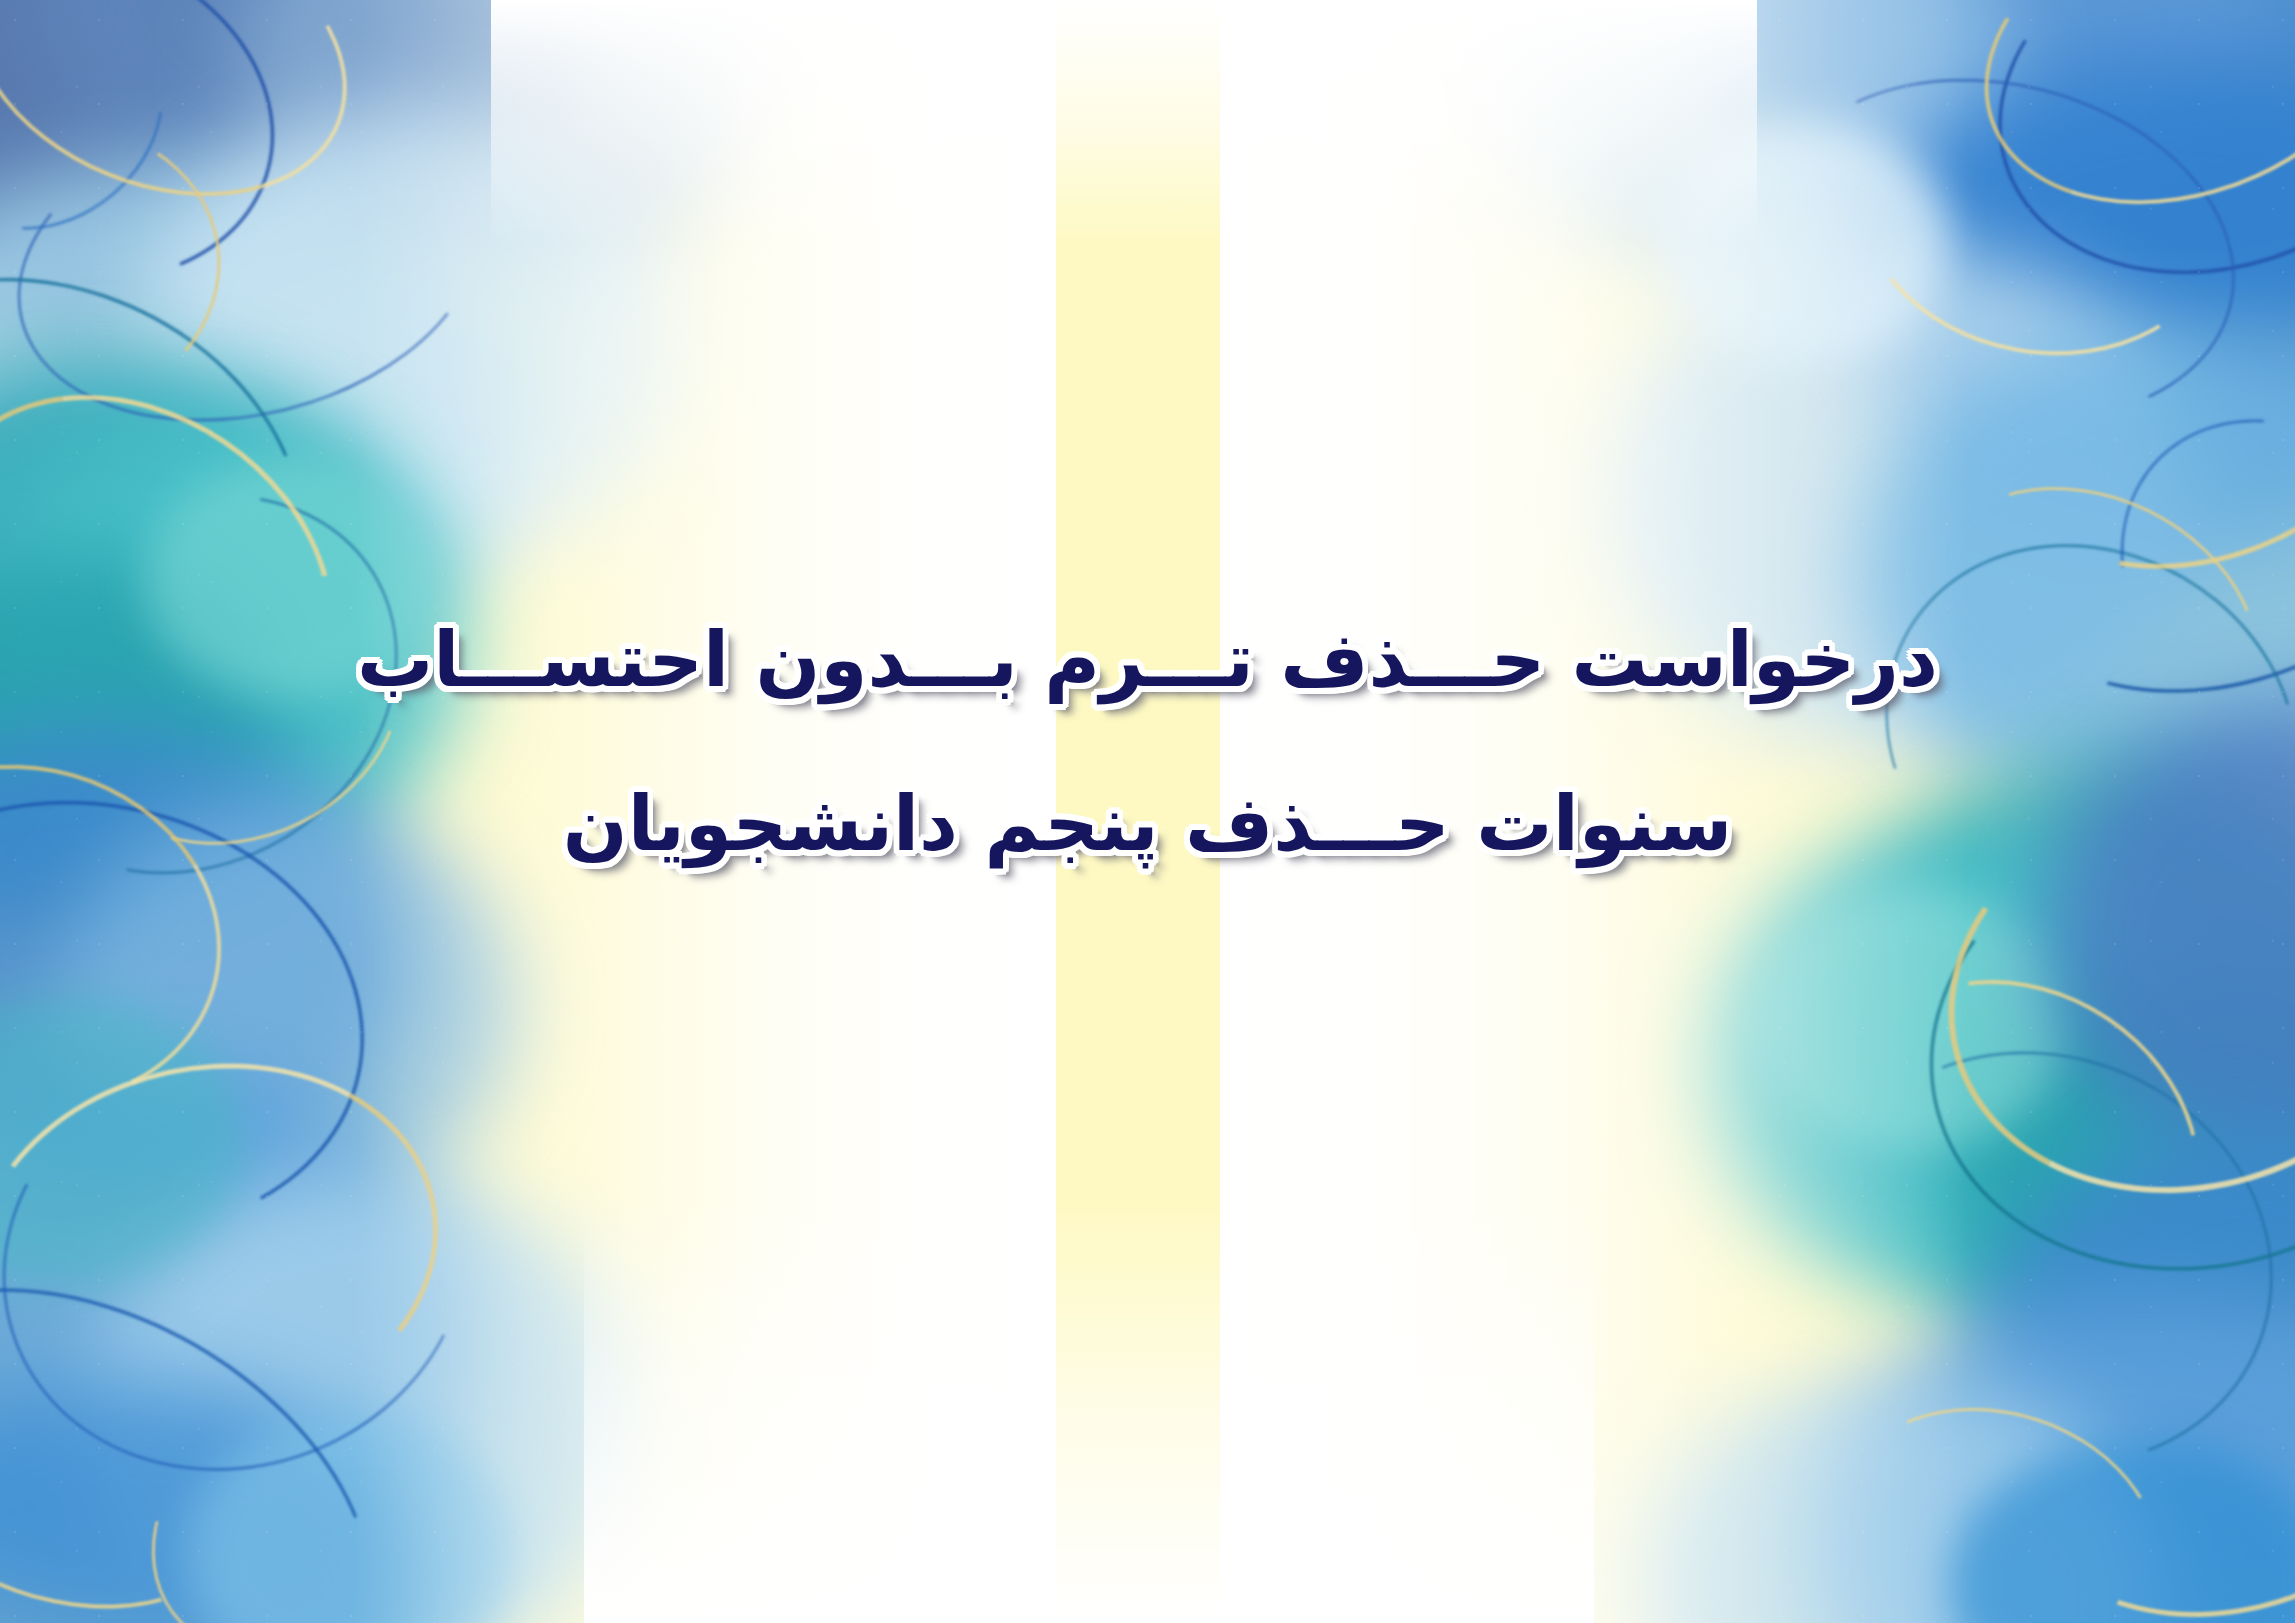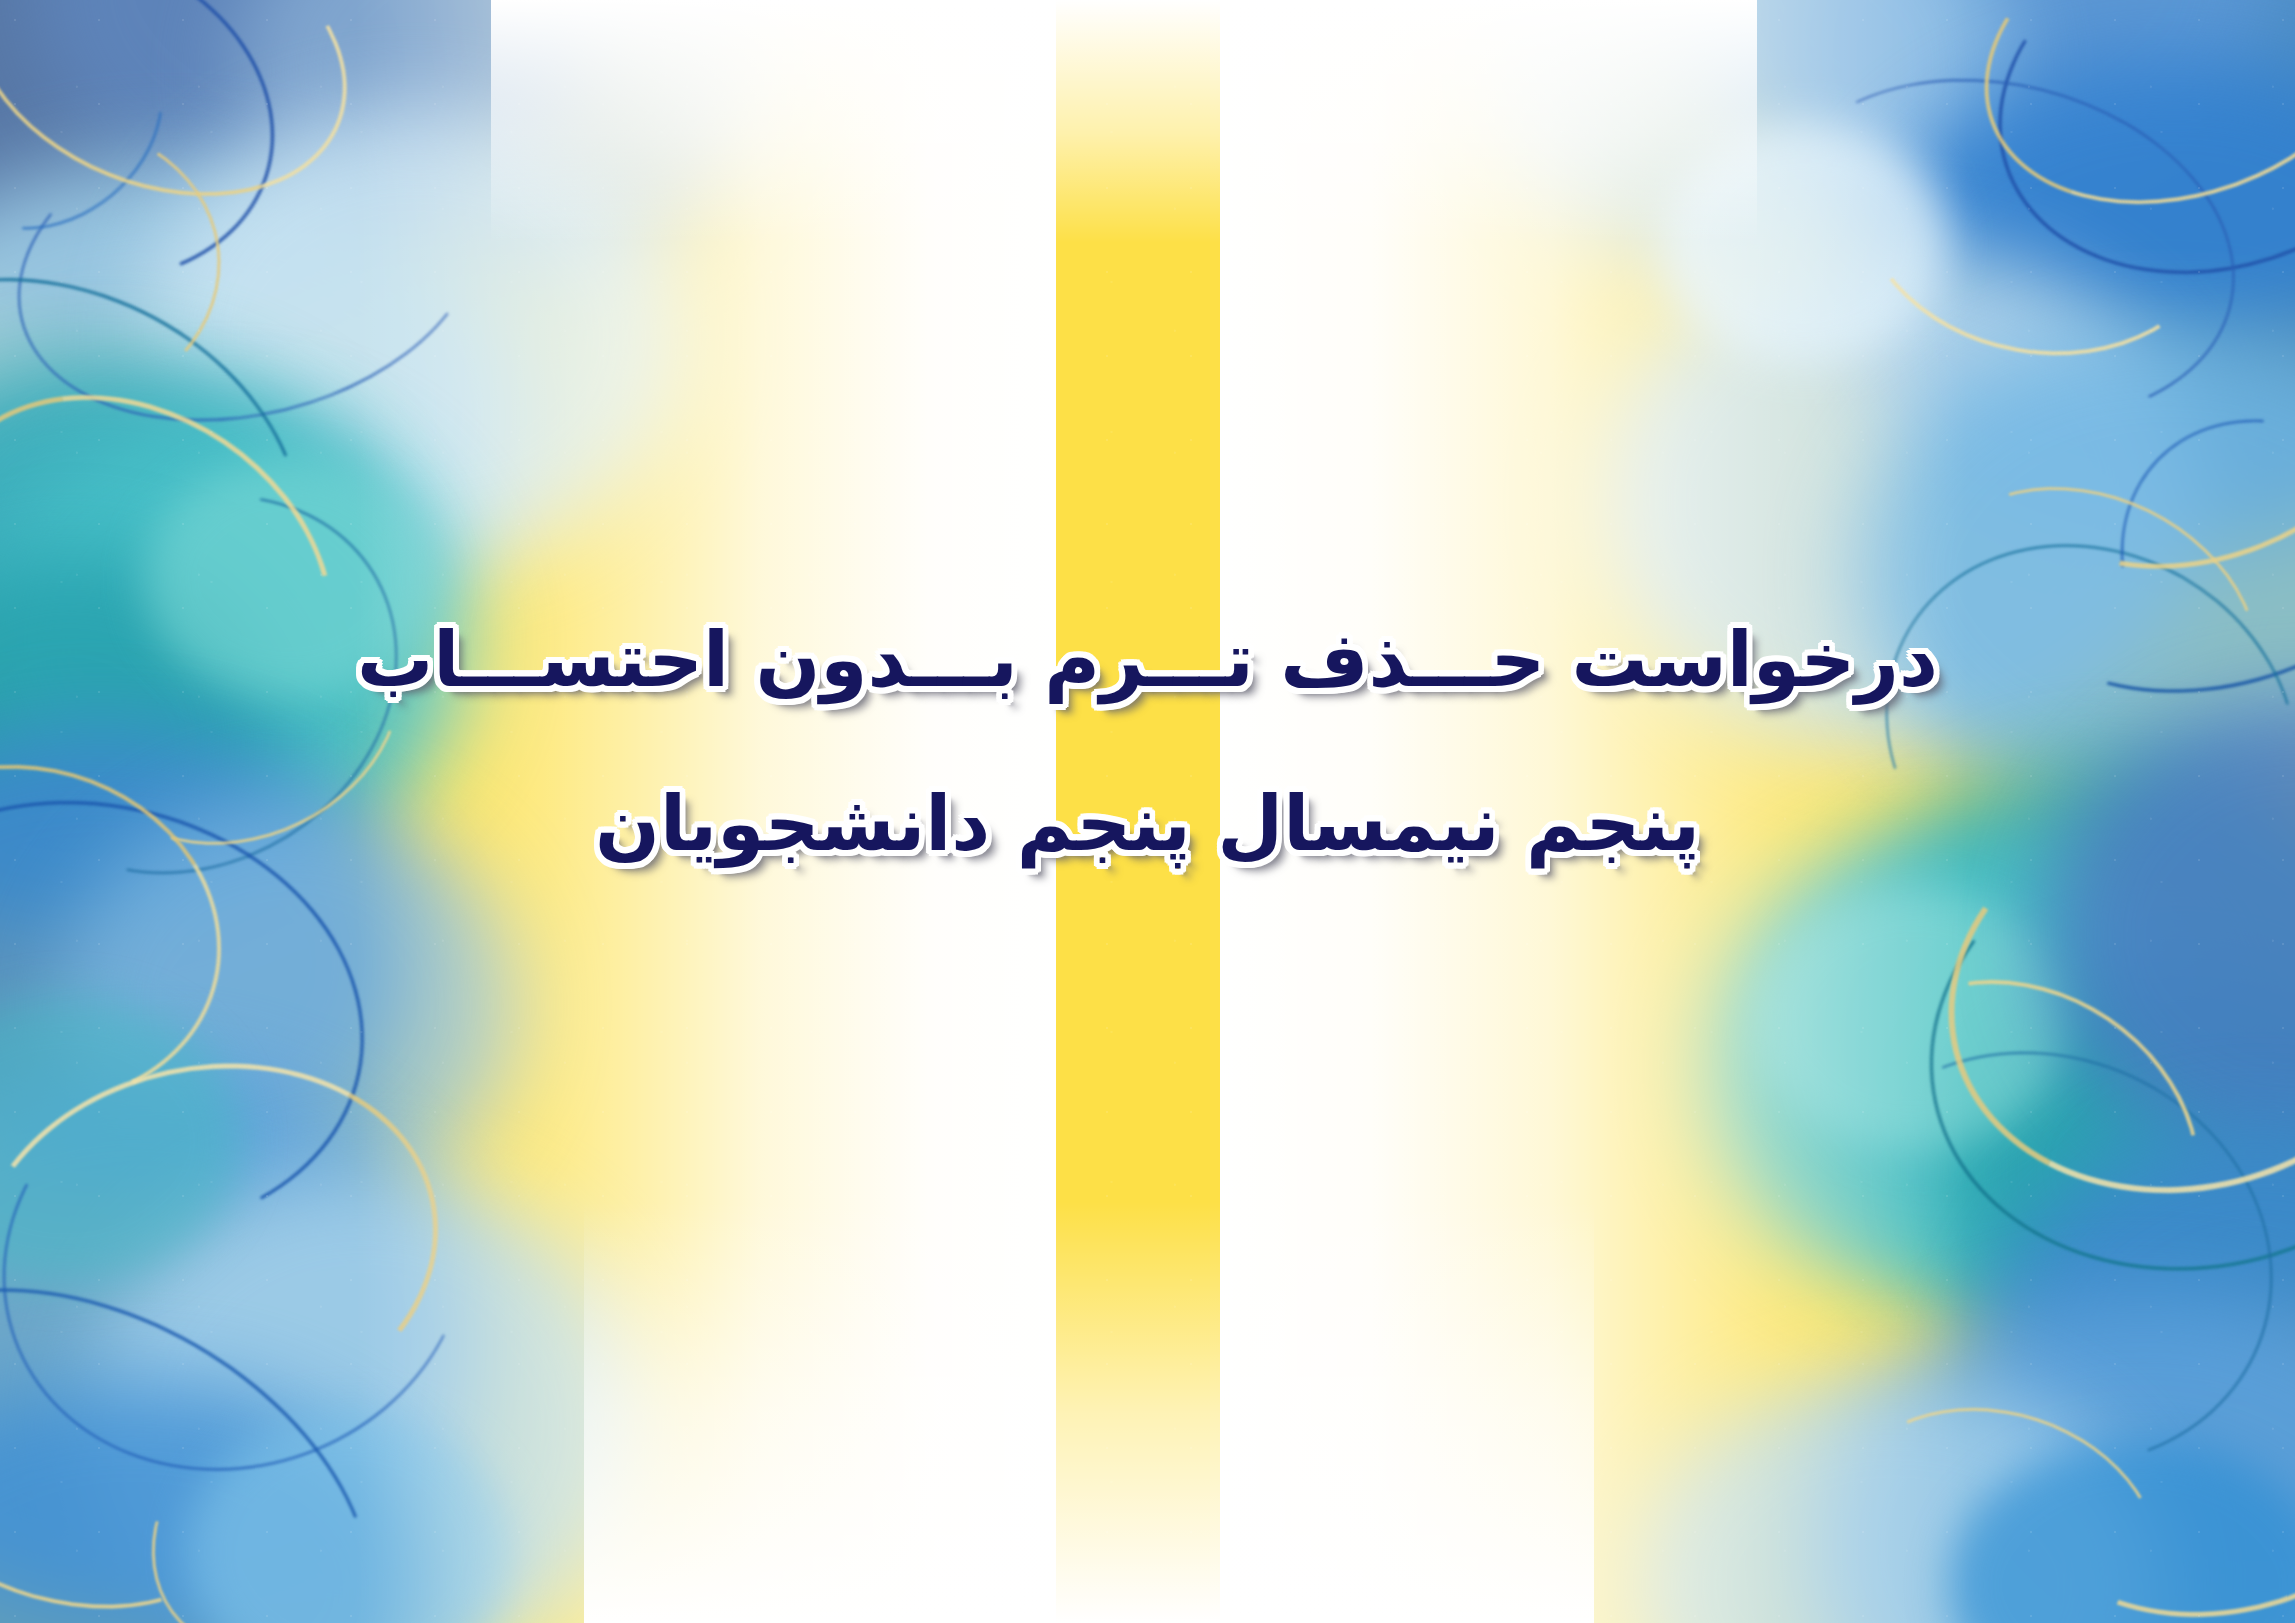--- a/index.html
+++ b/index.html
@@ -5,21 +5,21 @@
 <style>
   html,body{margin:0;padding:0;background:#ffffff;}
   body{
     font-family:"DejaVu Sans","Liberation Sans",sans-serif;
     width:2295px;height:1623px;overflow:hidden;
   }
 
   #slide{
     position:relative;
     width:2295px;height:1623px;
-    background:#fde047;
+    background:#fef9c3;
     overflow:hidden;
   }
 
   
   .ink{position:absolute;top:0;bottom:0;pointer-events:none;}
 
   
   #ink-left  {left:-56px; width:888px;}
   #ink-right {right:-65px;width:958px;}
 
@@ -206,17 +206,17 @@
   </div>
 
   <div id="feather-left"></div>
   <div id="feather-right"></div>
   <div id="feather-top"></div>
   <div id="feather-bottom"></div>
   <div id="grain"></div>
 
   <div id="title-block">
     <span class="title-line" id="line1">درخواست حـــذف تـــرم بـــدون احتســـاب</span>
-    <span class="title-line" id="line2">پنجم نیمسال پنجم دانشجویان</span>
+    <span class="title-line" id="line2">سنوات حـــذف پنجم دانشجویان</span>
   </div>
 
 </div>
 
 
 </body></html>

